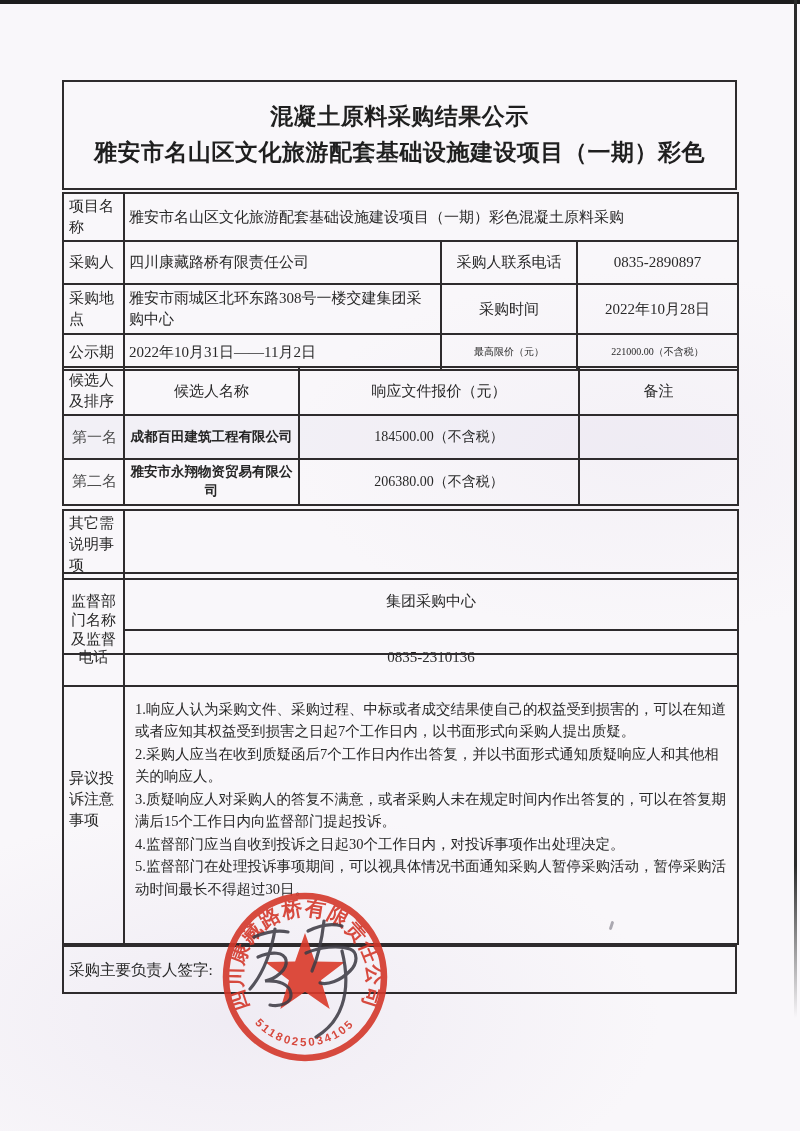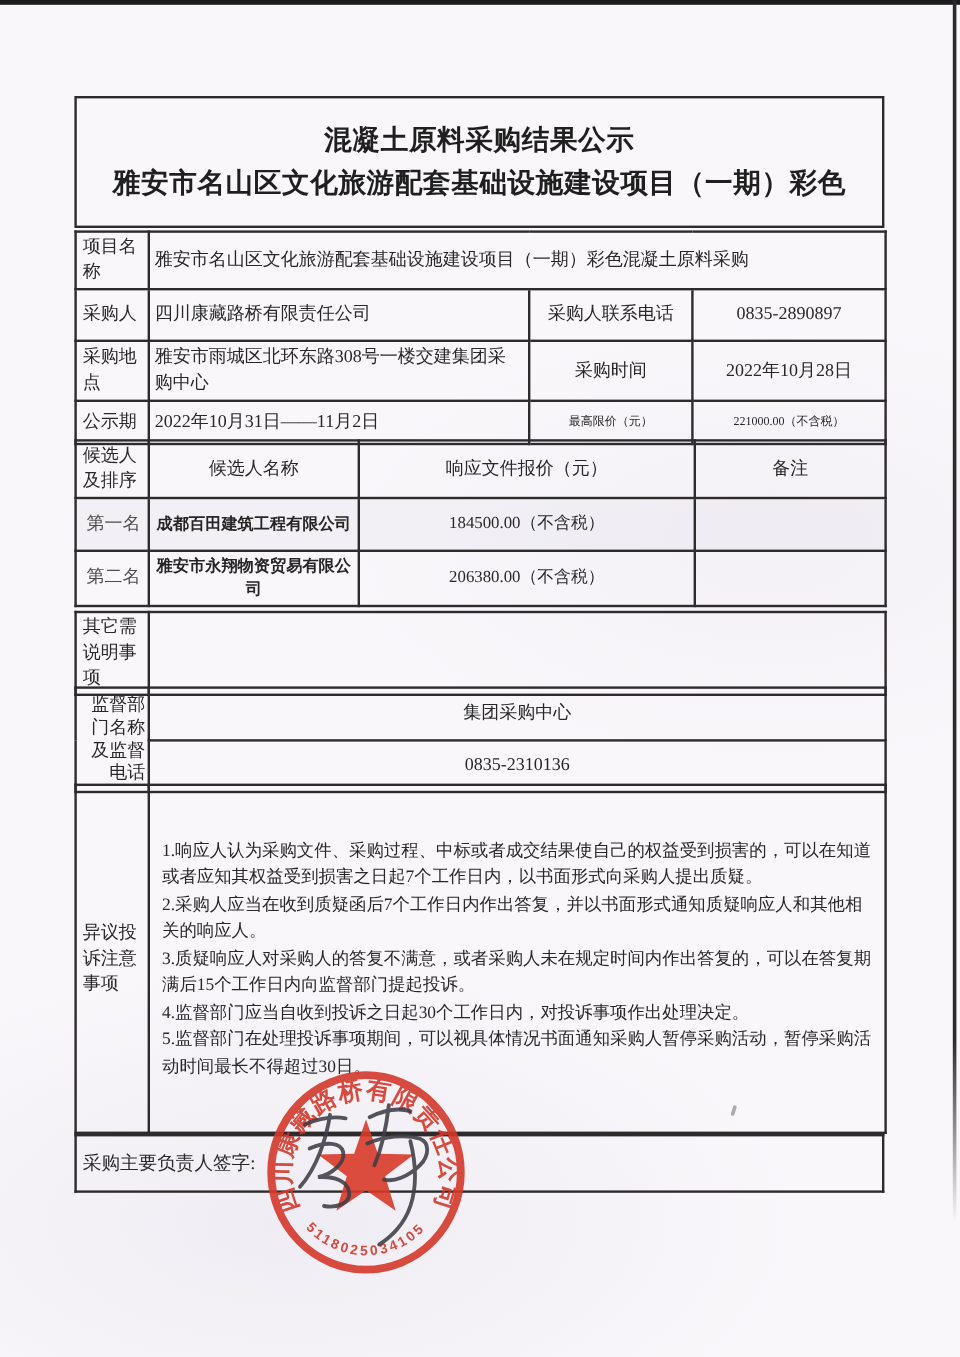--- a/index.html
+++ b/index.html
@@ -48,21 +48,21 @@
   .r-other{height:59px;border-radius:30px;}
   .r-superv{height:39px;}
   .r-objection{height:290px;}
   .r-sign{height:47px;}
 
   .cand-tint{background:rgba(228,221,238,.28);}
   .cand-name{font-weight:700;font-size:13.5px;color:#252525;}
   .cand-price{font-size:14px;text-align:center;}
   .rank{color:#4d4d4d;}
   .tight{font-size:10px;padding:3px 4px;}
-  .superv-lbl{line-height:1.25;text-align:right;padding:5px 2px;}
+  .superv-lbl{line-height:1.25;text-align:center;padding:18px 2px;}
   .objection-text{font-size:14.5px;line-height:1.55;white-space:pre-wrap;padding:0 10px;}
   .sign-lbl{padding-left:5px;font-size:15.5px;}
 
   
   .seal{position:absolute;left:220px;top:891px;width:170px;height:172px;}
   .ink-speck{position:absolute;left:610px;top:921px;width:3px;height:9px;background:#8a8792;
              border-radius:2px;transform:rotate(18deg);opacity:.7;}
 </style>
 </head>
 <body>

